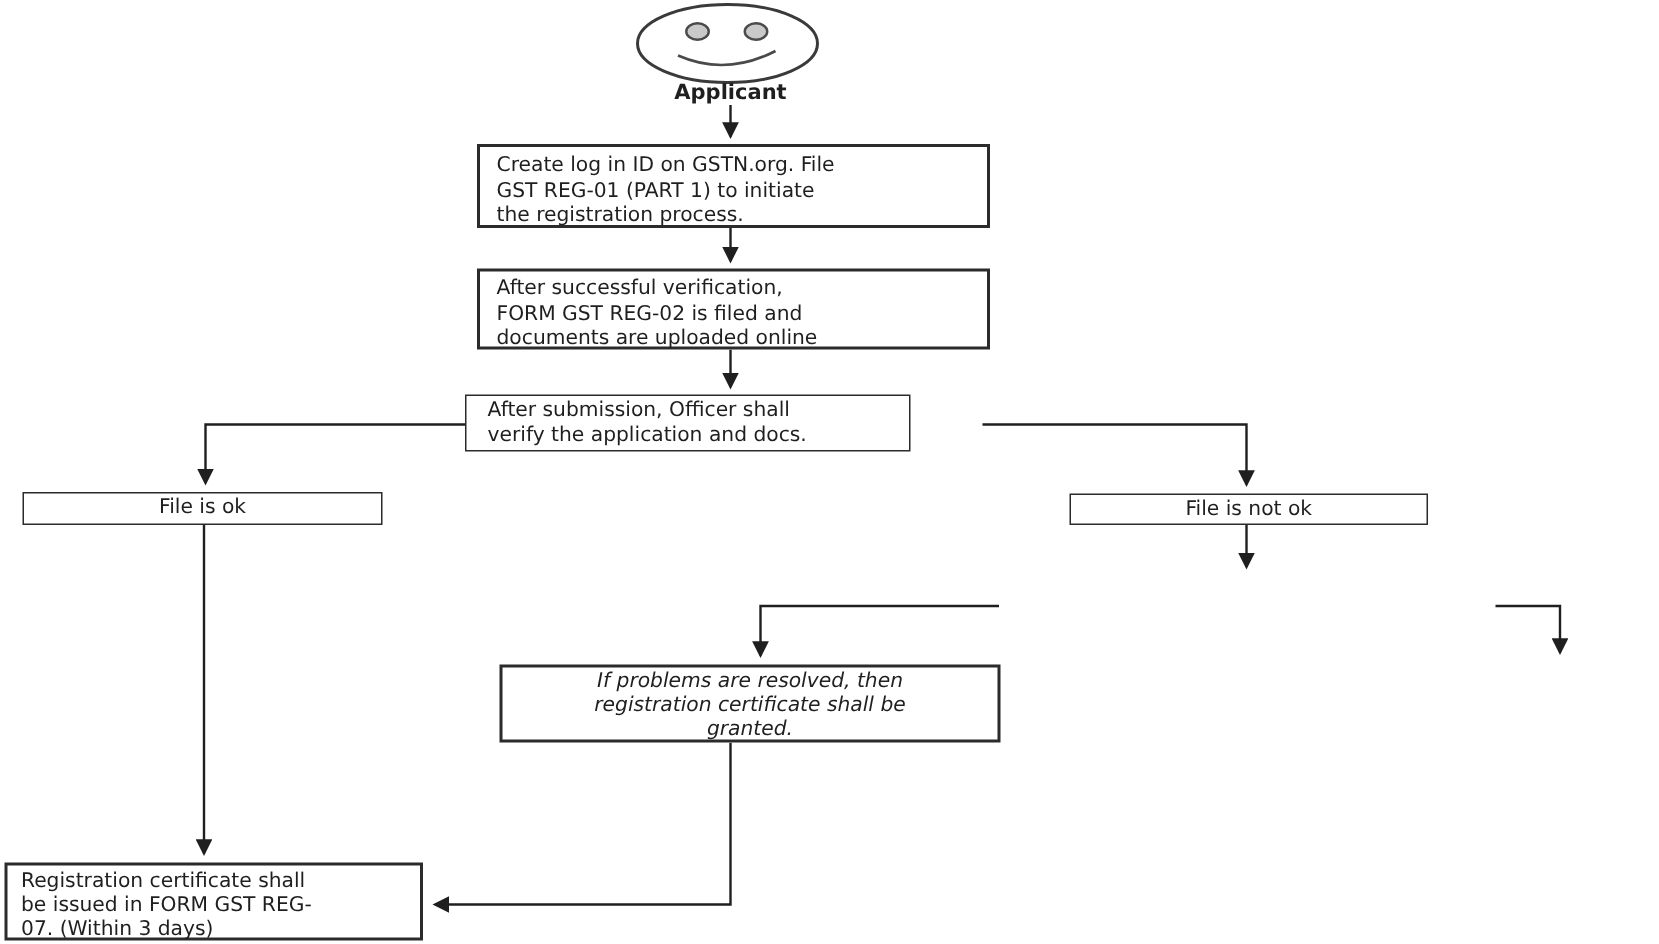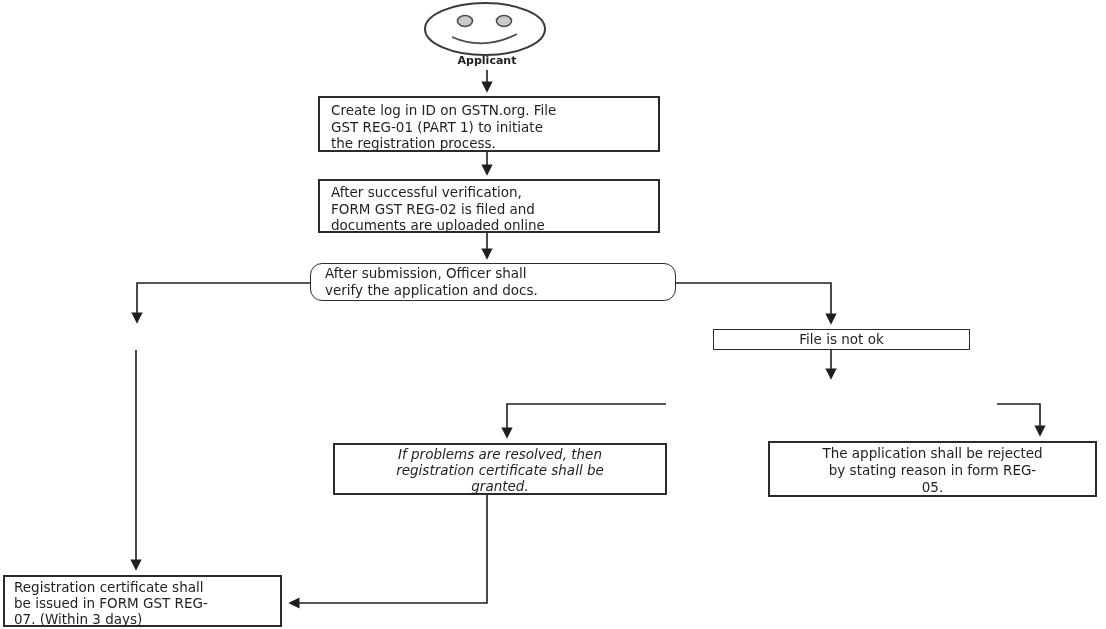--- a/index.html
+++ b/index.html
@@ -27,45 +27,45 @@
     line-height: 16.5px;
     white-space: pre-line;
     color: #1f1f1f;
   }
   .node.left   { text-align: left; }
   .node.center { text-align: center; }
 
   
   .n-create       { left: 318px; top: 96px;  width: 342px; height: 56px; padding: 4px 8px 0 11px; }
   .n-verify       { left: 318px; top: 179px; width: 342px; height: 54px; padding: 3px 4px 0 11px; }
-  .n-submit       { left: 310px; top: 263px; width: 366px; height: 38px; padding: 1px 8px 0 14px; border-width: 1.5px; border-radius: 12px; }
+  .n-submit       { left: 310px; top: 263px; width: 297px; height: 38px; padding: 1px 8px 0 14px; border-width: 1.5px; }
 
   
   .n-fileok       { left: 15px;  top: 328px; width: 240px; height: 22px; line-height: 19px; border-width: 1.5px; }
-  .n-filenotok    { left: 713px; top: 329px; width: 257px; height: 21px; line-height: 18px; border-width: 1.5px; }
+  .n-filenotok    { left: 713px; top: 329px; width: 239px; height: 21px; line-height: 18px; border-width: 1.5px; }
 
   
   .n-discrepancy  { left: 666px; top: 384px; width: 331px; height: 37px; padding: 1px 4px 0 4px; line-height: 16px; border-width: 1.5px; }
   .n-resolved     { left: 333px; top: 443px; width: 334px; height: 52px; padding: 1px 6px 0 6px; line-height: 16px; font-style: italic; }
   .n-rejected     { left: 768px; top: 441px; width: 329px; height: 56px; padding: 2px 6px 0 6px; line-height: 17px; }
 
   
   .n-certificate  { left: 3px;   top: 575px; width: 279px; height: 52px; padding: 2px 4px 0 9px; line-height: 16px; }
 
   .actor-face {
     position: absolute;
     left: 420px; top: 1px;
     width: 130px; height: 58px;
   }
   .actor-label {
     position: absolute;
     left: 427px; top: 54px;
     width: 120px;
     text-align: center;
-    font-size: 11px;
+    font-size: 14px;
     font-weight: bold;
     color: #1f1f1f;
   }
 </style>
 </head>
 <body>
 
 <div class="canvas">
 
   <svg class="connectors" viewBox="0 0 1106 629" xmlns="http://www.w3.org/2000/svg">
@@ -100,29 +100,27 @@
 GST REG-01 (PART 1) to initiate
 the registration process.</div>
 
   <div class="node left n-verify">After successful verification,
 FORM GST REG-02 is filed and
 documents are uploaded online</div>
 
   <div class="node left n-submit">After submission, Officer shall
 verify the application and docs.</div>
 
+  <div class="node center n-fileok">File is ok</div>
 
   <div class="node center n-filenotok">File is not ok</div>
 
 
   <div class="node center n-resolved">If problems are resolved, then
 registration certificate shall be
 granted.</div>
 
-  <div class="node center n-rejected">The application shall be rejected
-by stating reason in form REG-
-05.</div>
 
   <div class="node left n-certificate">Registration certificate shall
 be issued in FORM GST REG-
 07. (Within 3 days)</div>
 
 </div>
 
 </body></html>

